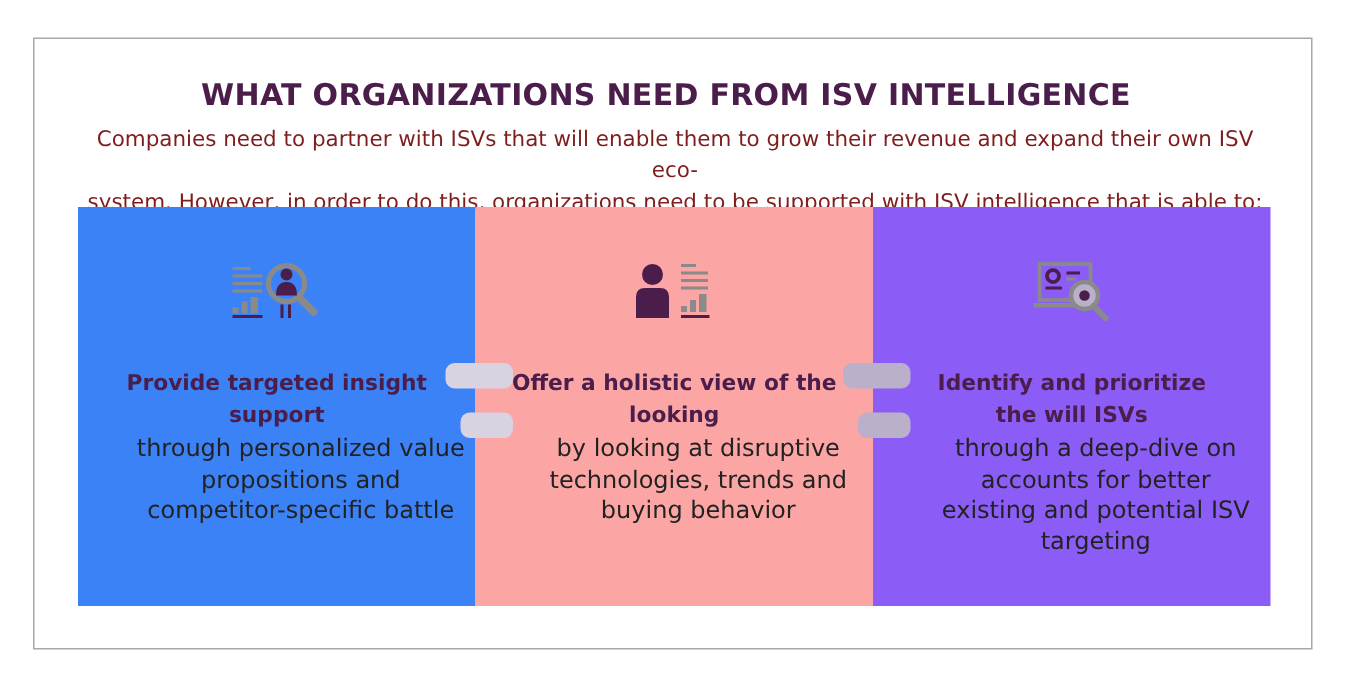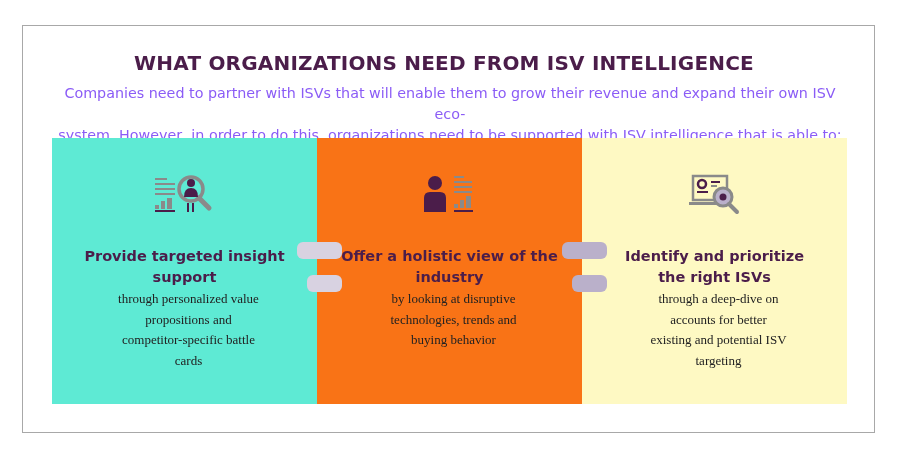--- a/index.html
+++ b/index.html
@@ -1,27 +1,27 @@
 <!DOCTYPE html>
 <html><head>
 <meta charset="utf-8">
 <style>
   html, body { margin: 0; padding: 0; background: #ffffff; }
   body { width: 900px; height: 456px; position: relative; overflow: hidden; font-family: "DejaVu Sans", "Liberation Sans", sans-serif; }
   .frame { position: absolute; left: 22px; top: 25px; width: 853px; height: 408px; border: 1px solid #a8a8a8; background: #fff; box-sizing: border-box; }
   .title { position: absolute; left: 0; top: 51px; width: 888px; text-align: center; font-size: 20px; font-weight: bold; color: #4b1d4a; letter-spacing: 0.2px; }
-  .intro { position: absolute; left: 50px; top: 83px; width: 800px; text-align: center; font-size: 14.3px; line-height: 21px; color: #8b5cf6; }
+  .intro { position: absolute; left: 50px; top: 83px; width: 800px; text-align: center; font-size: 14.3px; line-height: 21px; color: #7f1d1d; }
   .panel { position: absolute; top: 138px; height: 266px; }
-  .p1 { left: 52px; width: 265px; background: #5eead4; }
-  .p2 { left: 317px; width: 265px; background: #f97316; }
-  .p3 { left: 582px; width: 265px; background: #fef9c3; }
+  .p1 { left: 52px; width: 265px; background: #3b82f6; }
+  .p2 { left: 317px; width: 265px; background: #fca5a5; }
+  .p3 { left: 582px; width: 265px; background: #8b5cf6; }
   .tab { position: absolute; height: 17px; border-radius: 6px; }
   .icon { position: absolute; top: 34px; left: 0; width: 265px; height: 44px; display: flex; justify-content: center; }
   .ptitle { position: absolute; left: 8px; width: 249px; top: 108px; text-align: center; font-weight: bold; font-size: 14.5px; line-height: 21px; color: #4b1d4a; }
-  .pbody { position: absolute; left: 12px; width: 249px; top: 151px; text-align: center; font-size: 13px; line-height: 20.5px; color: #222; font-family: Liberation Serif, serif; }
+  .pbody { position: absolute; left: 24px; width: 249px; top: 151px; text-align: center; font-size: 16px; line-height: 20.5px; color: #222; }
 </style>
 </head>
 <body>
 
 <div class="frame"></div>
 
 <div class="title">WHAT ORGANIZATIONS NEED FROM ISV INTELLIGENCE</div>
 <div class="intro">
   <div>Companies need to partner with ISVs that will enable them to grow their revenue and expand their own ISV eco-</div>
   <div>system. However, in order to do this, organizations need to be supported with ISV intelligence that is able to:</div>
@@ -49,21 +49,20 @@
     </svg>
   </div>
   <div class="ptitle">
     <div>Provide targeted insight</div>
     <div>support</div>
   </div>
   <div class="pbody">
     <div>through personalized value</div>
     <div>propositions and</div>
     <div>competitor-specific battle</div>
-    <div>cards</div>
   </div>
 </div>
 
 <div class="panel p2">
   <div class="tab" style="left:-20px; top:104px; width:45px; background:#d8d2e1;"></div>
   <div class="tab" style="left:-10px; top:137px; width:35px; background:#d8d2e1;"></div>
   <div class="icon">
     <svg width="56" height="44" viewBox="0 0 56 44">
       <circle cx="13" cy="11" r="7" fill="#4b1d4a"></circle>
       <path d="M2 40 L2 26 Q2 20 8 20 L18 20 Q24 20 24 26 L24 40 Z" fill="#4b1d4a"></path>
@@ -74,21 +73,21 @@
         <rect x="32" y="19" width="18" height="2"></rect>
         <rect x="32" y="32" width="4" height="4"></rect>
         <rect x="38" y="28" width="4" height="8"></rect>
         <rect x="44" y="24" width="5" height="12"></rect>
       </g>
       <rect x="32" y="38" width="19" height="2" fill="#4b1d4a"></rect>
     </svg>
   </div>
   <div class="ptitle">
     <div>Offer a holistic view of the</div>
-    <div>industry</div>
+    <div>looking</div>
   </div>
   <div class="pbody">
     <div>by looking at disruptive</div>
     <div>technologies, trends and</div>
     <div>buying behavior</div>
   </div>
 </div>
 
 <div class="panel p3">
   <div class="tab" style="left:-20px; top:104px; width:45px; background:#bab0ca;"></div>
@@ -101,21 +100,21 @@
       <rect x="10" y="19" width="11" height="2" fill="#4b1d4a"></rect>
       <rect x="24" y="9" width="9" height="2" fill="#4b1d4a"></rect>
       <rect x="24" y="13" width="6" height="2" fill="#8a8a8a"></rect>
       <circle cx="36" cy="25" r="9" fill="#bab0ca" stroke="#8a8a8a" stroke-width="3"></circle>
       <circle cx="36" cy="25" r="3.5" fill="#4b1d4a"></circle>
       <line x1="42" y1="32" x2="50" y2="40" stroke="#8a8a8a" stroke-width="4" stroke-linecap="round"></line>
     </svg>
   </div>
   <div class="ptitle">
     <div>Identify and prioritize</div>
-    <div>the right ISVs</div>
+    <div>the will ISVs</div>
   </div>
   <div class="pbody">
     <div>through a deep-dive on</div>
     <div>accounts for better</div>
     <div>existing and potential ISV</div>
     <div>targeting</div>
   </div>
 </div>
 
 </body></html>

